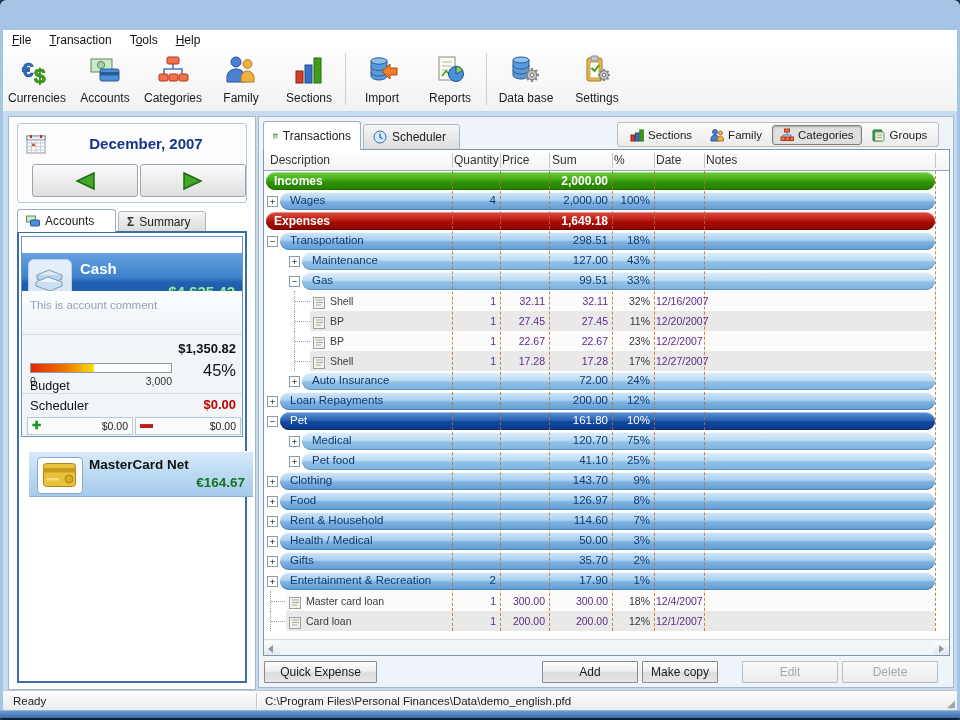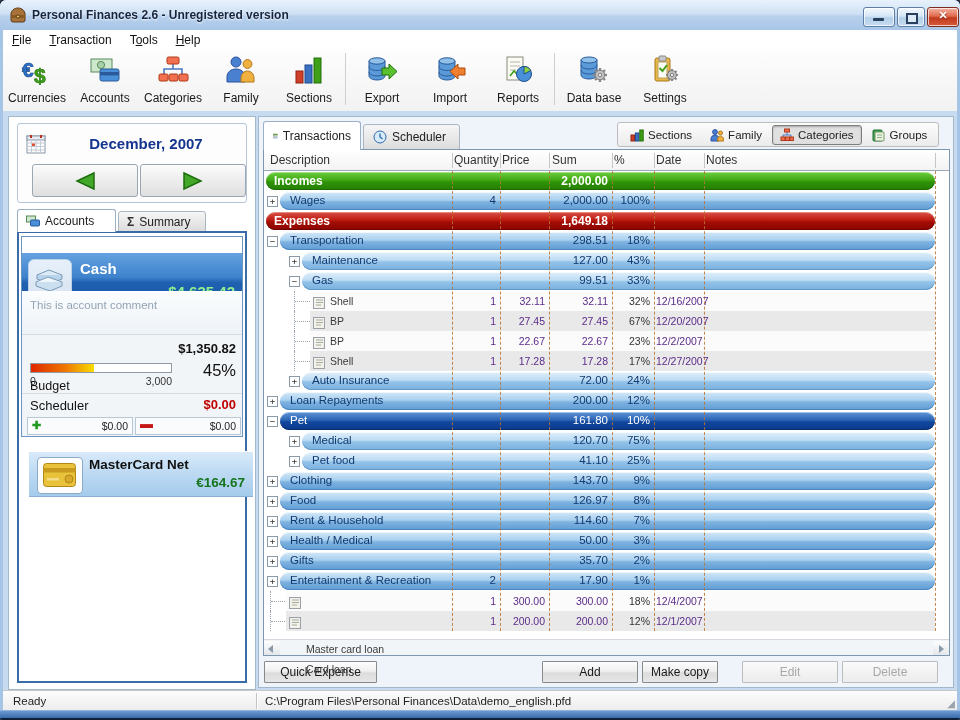--- a/index.html
+++ b/index.html
@@ -129,21 +129,21 @@
   .leaf .c{color:#3a3a3a;font-size:10.5px;top:4px;}
   .leaf .c.num{color:#5c2b8a;} .leaf .c.pct{color:#333;}
   .c.qty{left:190px;width:42px;text-align:right;}
   .c.price{left:240px;width:41px;text-align:right;}
   .c.sum{left:289px;width:55px;text-align:right;}
   .c.pct{left:352px;width:34px;text-align:right;}
   .c.date{left:392px;width:44px;text-align:right;}
   .section-income .c.desc,.section-expense .c.desc{left:10px;}
   .category.lvl1 .c.desc,.selected .c.desc{left:26px;}
   .category.lvl2 .c.desc{left:48px;}
-  .leaf.lvl3 .c.desc{left:66px;} .leaf.lvl2 .c.desc{left:42px;margin-top:48px;}
+  .leaf.lvl3 .c.desc{left:66px;} .leaf.lvl2 .c.desc{left:42px;}
   .exp{position:absolute;top:5px;width:9px;height:9px;background:#fff;border:1px solid #8a9aa8;z-index:7;
     font-family:"DejaVu Sans Mono",monospace;font-size:9px;line-height:8px;text-align:center;color:#333;}
   .lvl1 .exp,.selected .exp{left:3px;} .lvl2 .exp{left:25px;}
   .tree-v{position:absolute;top:0;bottom:0;width:0;border-left:1px dotted #98a2ac;z-index:4;}
   .tree-h{position:absolute;top:10px;height:0;border-top:1px dotted #98a2ac;z-index:4;}
   .leaf.lvl3 .tree-v{left:30px;} .leaf.lvl3 .tree-h{left:31px;width:15px;}
   .leaf.lvl2 .tree-v{left:6px;} .leaf.lvl2 .tree-h{left:7px;width:14px;}
   .leaficon{position:absolute;top:4px;width:13px;height:12px;z-index:6;}
   .leaf.lvl3 .leaficon{left:48px;} .leaf.lvl2 .leaficon{left:24px;}
   .tgap{position:absolute;left:0;top:481px;width:685px;height:8px;background:#fff;}
@@ -166,39 +166,20 @@
   .status-left{position:absolute;left:10px;top:4px;font-size:11.5px;color:#222;}
   .status-sep{position:absolute;left:253px;top:2px;height:16px;width:1px;background:#c4c4c4;box-shadow:1px 0 0 #fff;}
   .status-path{position:absolute;left:262px;top:4px;font-size:11.5px;color:#222;}
   .grip{position:absolute;right:2px;bottom:2px;font-size:10px;color:#9aa4ae;}
 </style>
 </head>
 <body>
 
 <div class="window">
 
-  <div class="titlebar">
-    <span class="app-icon">
-      <svg viewBox="0 0 18 18">
-          <path d="M2 8c0-3 3-6 7-6s7 3 7 6v6a2 2 0 0 1-2 2H4a2 2 0 0 1-2-2z" fill="#a8733a" stroke="#5e3a14"></path>
-          <path d="M2 9h14v3H2z" fill="#8a5a24"></path>
-          <circle cx="9" cy="10.5" r="1.6" fill="#e8c860" stroke="#5e3a14"></circle>
-        </svg>
-    </span>
-    <span class="title">Personal Finances 2.6 - Unregistered version</span>
-    <div class="winbtn min">
-        <span class="glyph-min"></span>
-      </div>
-    <div class="winbtn res">
-        <span class="glyph-res"></span>
-      </div>
-    <div class="winbtn close">
-        <span class="glyph-x">✕</span>
-      </div>
-  </div>
 
   <div class="content">
 
     <div class="menubar">
       <span class="menu-item"><span></span><u>F</u><span>ile</span></span>
       <span class="menu-item"><span></span><u>T</u><span>ransaction</span></span>
       <span class="menu-item"><span>T</span><u>o</u><span>ols</span></span>
       <span class="menu-item"><span></span><u>H</u><span>elp</span></span>
     </div>
 
@@ -240,29 +221,20 @@
       </div>
       <div class="tool">
         <span class="ticon"><svg viewBox="0 0 32 32">
               <rect x="3" y="17" width="7" height="12" fill="#d04028" stroke="#902010"></rect>
               <rect x="12" y="11" width="7" height="18" fill="#3a70c0" stroke="#1a4890"></rect>
               <rect x="21" y="4" width="7" height="25" fill="#3fa018" stroke="#1e7008"></rect>
             </svg></span>
         <span class="tlabel">Sections</span>
       </div>
       <div class="tsep"></div>
-      <div class="tool">
-        <span class="ticon"><svg viewBox="0 0 32 32">
-              <path d="M3 7v15c0 2.2 3.6 4 8 4s8-1.8 8-4V7" fill="#5a9ad8" stroke="#2a5a9a"></path>
-              <ellipse cx="11" cy="7" rx="8" ry="3.2" fill="#8ec0ea" stroke="#2a5a9a"></ellipse>
-              <path d="M3 12.5c0 2.2 3.6 4 8 4s8-1.8 8-4M3 18c0 2.2 3.6 4 8 4s8-1.8 8-4" fill="none" stroke="#2a5a9a"></path>
-              <path d="M16 14h7v-4l8 7.5-8 7.5v-4h-7z" fill="#5ac030" stroke="#1e7008"></path>
-            </svg></span>
-        <span class="tlabel">Export</span>
-      </div>
       <div class="tool">
         <span class="ticon"><svg viewBox="0 0 32 32">
               <path d="M5 7v15c0 2.2 3.6 4 8 4s8-1.8 8-4V7" fill="#5a9ad8" stroke="#2a5a9a"></path>
               <ellipse cx="13" cy="7" rx="8" ry="3.2" fill="#8ec0ea" stroke="#2a5a9a"></ellipse>
               <path d="M5 12.5c0 2.2 3.6 4 8 4s8-1.8 8-4M5 18c0 2.2 3.6 4 8 4s8-1.8 8-4" fill="none" stroke="#2a5a9a"></path>
               <path d="M31 14h-7v-4l-8 7.5 8 7.5v-4h7z" fill="#f08030" stroke="#b04808"></path>
             </svg></span>
         <span class="tlabel">Import</span>
       </div>
       <div class="tool">
@@ -542,21 +514,21 @@
                 <span class="tree-h"></span>
                 <span class="leaficon"><svg viewBox="0 0 13 12">
                     <rect x="1.5" y="0.5" width="11" height="11" fill="#f2f2ea" stroke="#9aa0a8"></rect>
                     <path d="M4 3h7M4 5.5h7M4 8h5" stroke="#a8aca0"></path>
                     <path d="M1.5 1.5v9" stroke="#9aa0a8" stroke-dasharray="1.5,1.5"></path>
                   </svg></span>
                 <span class="c desc">BP</span>
                 <span class="c qty num">1</span>
                 <span class="c price num">27.45</span>
                 <span class="c sum num">27.45</span>
-                <span class="c pct">67%</span>
+                <span class="c pct">11%</span>
                 <span class="c date num">12/20/2007</span>
               </div>
               <div class="trow leaf lvl3 white">
                 <div class="rbody"></div>
                 <span class="tree-v"></span>
                 <span class="tree-h"></span>
                 <span class="leaficon"><svg viewBox="0 0 13 12">
                     <rect x="1.5" y="0.5" width="11" height="11" fill="#f2f2ea" stroke="#9aa0a8"></rect>
                     <path d="M4 3h7M4 5.5h7M4 8h5" stroke="#a8aca0"></path>
                     <path d="M1.5 1.5v9" stroke="#9aa0a8" stroke-dasharray="1.5,1.5"></path>

